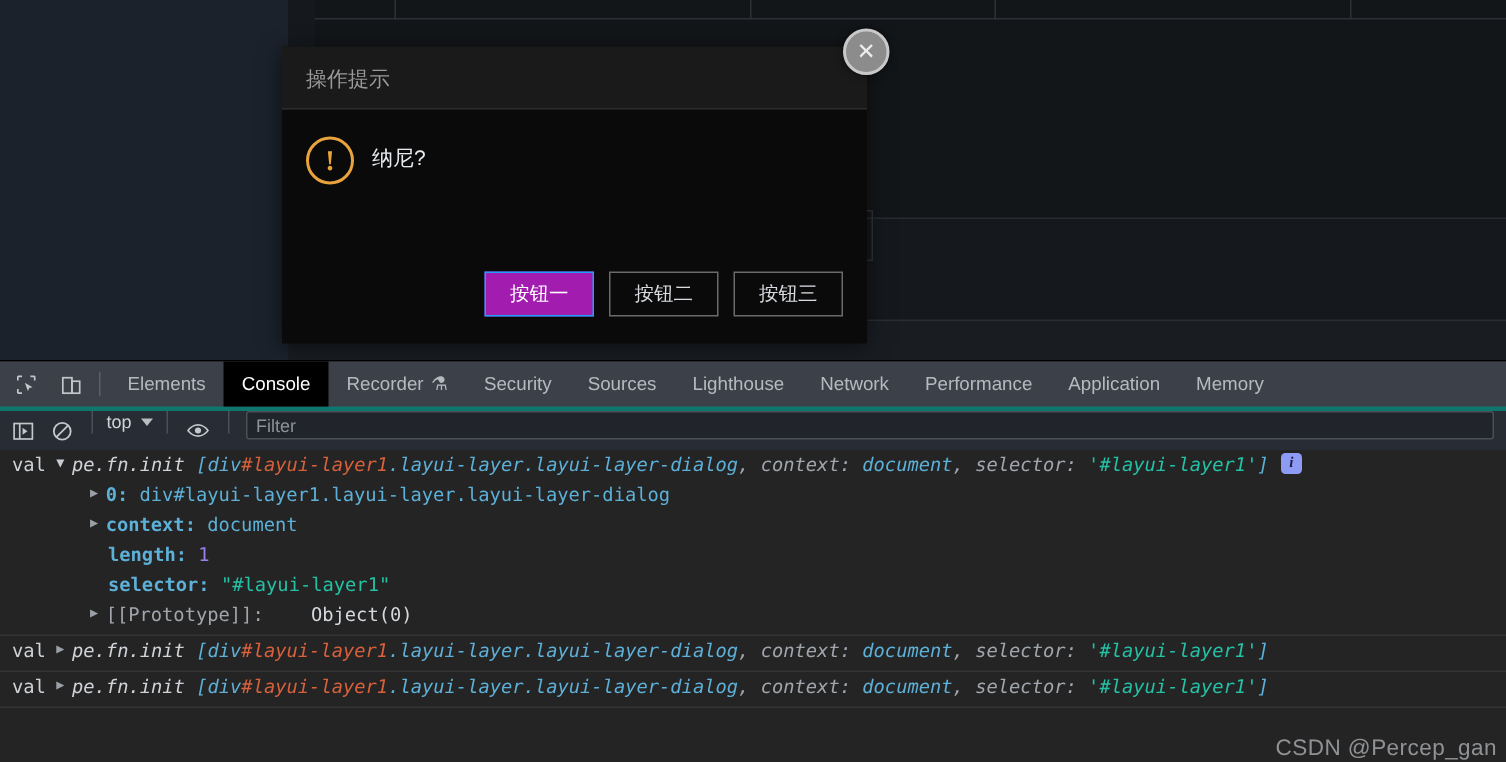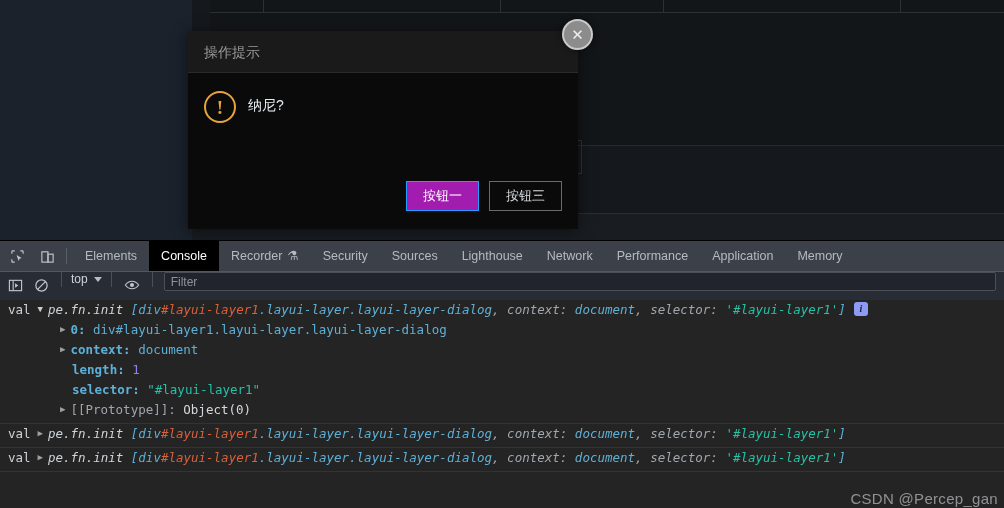--- a/index.html
+++ b/index.html
@@ -42,21 +42,21 @@
         background:transparent;color:#d8dce0;box-sizing:border-box;cursor:pointer;}
   .lbtn.primary{background:#a21caf;border-color:#1e9fff;color:#fff;font-weight:400;}
   .layer-close{position:absolute;left:562px;top:19px;width:27px;height:27px;border-radius:50%;
                background:#8c8c8c;border:2px solid #c9c9c9;display:flex;align-items:center;justify-content:center;
                color:#efefef;font-size:15px;line-height:15px;cursor:pointer;
                box-shadow:0 0 6px rgba(0,0,0,.5);}
 
   
   .devtools{position:absolute;left:0;top:240px;width:1004px;height:268px;background:#282c34;
             border-top:1px solid #000;font-size:12px;color:#cfd2d6;}
-  .dt-tabbar{display:flex;align-items:center;height:30px;background:#3c4049;border-bottom:1px solid #0f766e;}
+  .dt-tabbar{display:flex;align-items:center;height:30px;background:#3c4049;border-bottom:3px solid #0f766e;}
   .dt-iconbtn{width:26px;height:26px;margin-left:4px;display:flex;align-items:center;justify-content:center;cursor:pointer;}
   .dt-sep{width:1px;height:16px;background:#5a5f68;margin:0 6px;}
   .dt-tab{height:30px;line-height:30px;padding:0 12px;color:#b6bac0;font-size:12.5px;white-space:nowrap;cursor:pointer;}
   .dt-tab.active{background:#000;color:#fff;}
   .dt-tab .flask{margin-left:5px;}
 
   .dt-filterbar{display:flex;align-items:flex-start;height:28px;background:#282c34;border-bottom:1px solid #21242a;padding:0 2px;}
   .fb-icon{width:26px;height:26px;display:flex;align-items:center;justify-content:center;cursor:pointer;}
   .fb-sep{width:1px;height:15px;background:#4b4f57;margin:0 7px;}
   .ctx-select{display:flex;align-items:center;gap:6px;color:#d0d3d7;font-size:12px;cursor:pointer;padding:0 2px;}
@@ -79,21 +79,21 @@
   .it{font-style:italic;}
   .c-obj{color:#d0d4d9;}
   .c-tag{color:#5db0d7;}
   .c-id{color:#d8613c;}
   .c-cls{color:#5db0d7;}
   .c-key{color:#5db0d7;font-weight:bold;}
   .c-str{color:#24c1a5;}
   .c-num{color:#9a7fee;}
   .c-gray{color:#a1a6ad;}
   .c-proto{color:#a1a6ad;}
-  .c-white{color:#d5d9de;}
+  .c-white{color:#d5d9de;margin-left:24px;}
   .badge-i{display:inline-flex;width:14px;height:14px;border-radius:3px;background:#8d9bf5;color:#1b1e3a;
            align-items:center;justify-content:center;font-size:10px;font-style:italic;font-weight:bold;
            font-family:"Liberation Serif",serif;margin-left:8px;transform:translateY(2px);}
   .watermark{position:absolute;right:6px;bottom:2px;color:#b9bcc0;opacity:.72;font-size:15px;
              font-family:"Liberation Sans",sans-serif;letter-spacing:.3px;pointer-events:none;}
 </style>
 </head>
 <body>
 
 <div class="screen">
@@ -118,20 +118,21 @@
     <div class="layer">
       <div class="layer-title">操作提示</div>
       <div class="layer-content">
         <div class="ico-warn">
             <span>!</span>
           </div>
         <div class="layer-msg">纳尼?</div>
       </div>
       <div class="layer-btns">
         <button class="lbtn primary">按钮一</button>
+        <button class="lbtn">按钮二</button>
         <button class="lbtn">按钮三</button>
       </div>
     </div>
     <div class="layer-close">✕</div>
   </div>
 
   <div class="devtools">
 
     <div class="dt-tabbar">
       <div class="dt-iconbtn">

